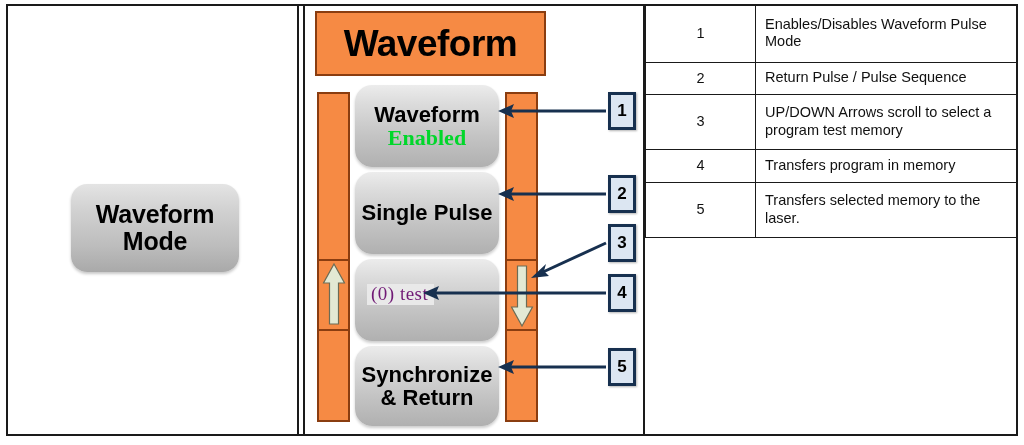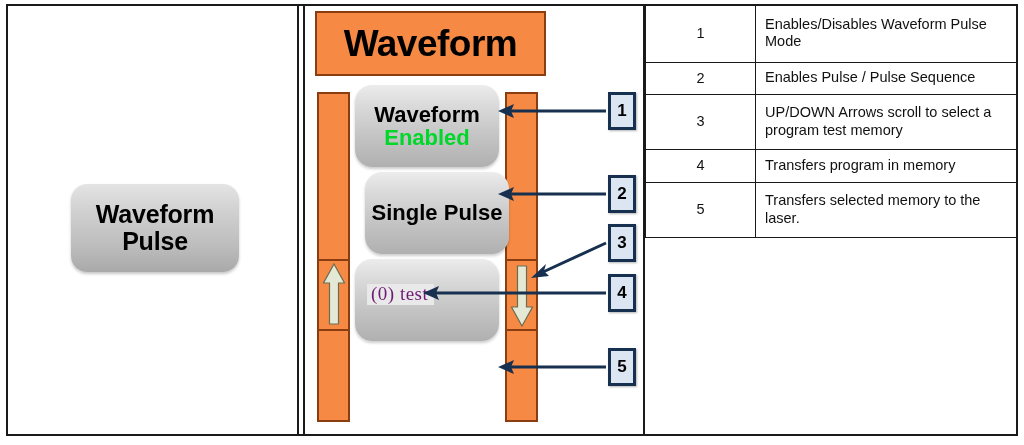--- a/index.html
+++ b/index.html
@@ -133,31 +133,31 @@
     flex-direction: column;
     align-items: center;
     justify-content: center;
     color: #000;
     font-weight: bold;
     font-size: 22px;
     line-height: 1.06;
     text-align: center;
   }
   .gbtn.b1 { top: 79px;  height: 82px; }
-  .gbtn.b2 { top: 166px; height: 82px; margin-left: 10px; }
+  .gbtn.b2 { top: 166px; height: 82px; }
   .gbtn.b3 {
     top: 253px;
     height: 82px;
     justify-content: flex-start;
     align-items: flex-start;
     padding: 0;
   }
   .gbtn.b4 { top: 340px; height: 80px; }
 
-  .enabled-line { color: #00d72b; font-weight: bold; }
+  .enabled-line { color: #00d72b; font-weight: bold; font-family: Liberation Serif, serif; }
 
   .prog-text {
     margin: 25px 0 0 12px;
     background: #e9e9e9;
     padding: 0px 6px 1px 4px;
     font-family: "Liberation Serif", serif;
     font-size: 19px;
     font-weight: normal;
     color: #701a75;
     letter-spacing: 0.5px;
@@ -219,21 +219,21 @@
 <div id="root">
 
   <div class="frame"></div>
   <div class="vdiv a"></div>
   <div class="vdiv b"></div>
   <div class="vdiv c"></div>
 
   <div class="panel-left">
     <div class="wf-mode-btn">
       <span>Waveform</span>
-      <span>Pulse</span>
+      <span>Mode</span>
     </div>
   </div>
 
   <div class="panel-mid">
 
     <div class="wf-header">
       <span>Waveform</span>
     </div>
 
     <div class="bar left">
@@ -258,20 +258,24 @@
     </div>
 
     <div class="gbtn b2">
       <span>Single Pulse</span>
     </div>
 
     <div class="gbtn b3">
       <span class="prog-text">(0)  test</span>
     </div>
 
+    <div class="gbtn b4">
+      <span>Synchronize</span>
+      <span>&amp; Return</span>
+    </div>
   </div>
 
   <svg class="leadsvg" style="left:0;top:0;width:1024px;height:445px">
 
     <line x1="606" y1="111" x2="510" y2="111" stroke="#17304f" stroke-width="3"></line>
     <polygon points="498,111 514,104 511,111 514,118" fill="#17304f"></polygon>
 
     <line x1="606" y1="194" x2="510" y2="194" stroke="#17304f" stroke-width="3"></line>
     <polygon points="498,194 514,187 511,194 514,201" fill="#17304f"></polygon>
 
@@ -303,21 +307,21 @@
 
   <div class="panel-right">
     <table class="desc">
       <tbody>
         <tr class="r1">
           <td class="num">1</td>
           <td class="txt">Enables/Disables Waveform Pulse Mode</td>
         </tr>
         <tr class="r2">
           <td class="num">2</td>
-          <td class="txt">Enables Pulse / Pulse Sequence</td>
+          <td class="txt">Return Pulse / Pulse Sequence</td>
         </tr>
         <tr class="r3">
           <td class="num">3</td>
           <td class="txt">UP/DOWN Arrows scroll to select a program test memory</td>
         </tr>
         <tr class="r4">
           <td class="num">4</td>
           <td class="txt">Transfers program in memory</td>
         </tr>
         <tr class="r5">

